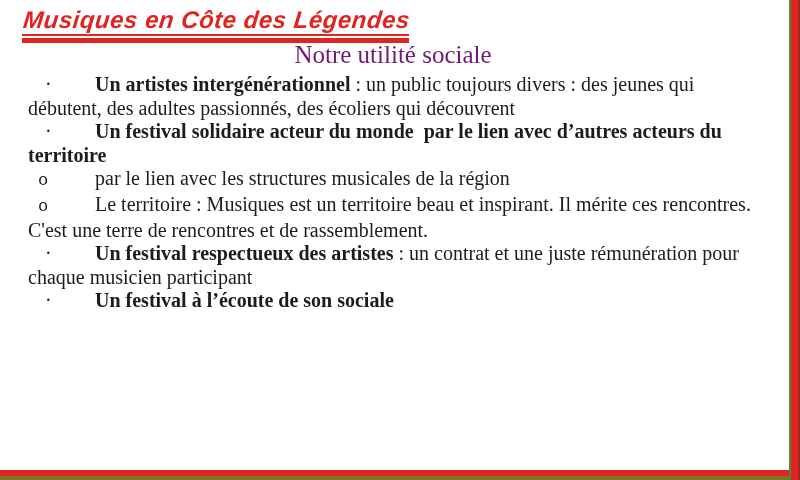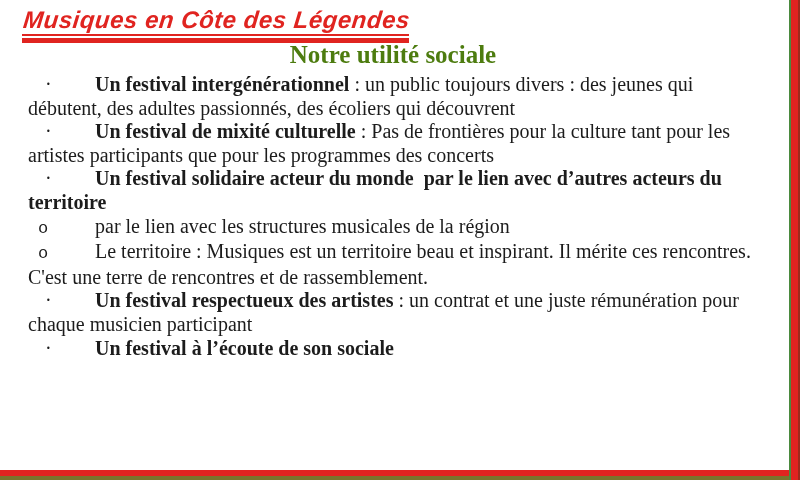--- a/index.html
+++ b/index.html
@@ -23,22 +23,22 @@
     font-weight:bold;font-style:italic;
     font-size:24px;line-height:26px;letter-spacing:0.5px;
     color:var(--accent);
     transform:skewX(-6deg);transform-origin:left bottom;display:inline-block;
   }
   .brand .rule-thin{height:2px;background:var(--accent);margin-top:1px;}
   .brand .rule-thick{height:5px;background:var(--accent);margin-top:2px;}
   
   .page-title{
     position:absolute;left:0;right:14px;top:41px;margin:0;
-    text-align:center;font-size:25px;line-height:28px;font-weight:bold;
-    color:#4d7c0f;z-index:3;font-family:"Liberation Serif", serif;
+    text-align:center;font-size:25px;line-height:28px;font-weight:normal;
+    color:#701a75;z-index:3;font-family:"Liberation Serif", serif;
   }
   
   .content{
     position:absolute;left:28px;right:32px;top:73px;
     font-size:20px;line-height:23.6px;z-index:3;
   }
   .li{white-space:pre-wrap;}
   .marker{display:inline-block;width:67px;box-sizing:border-box;padding-left:17px;white-space:pre;}
   .li.lvl2 .marker{padding-left:10px;font-family:"Liberation Mono", monospace;font-size:17px;}
   .b{font-weight:bold;}
@@ -49,22 +49,21 @@
 
 <div class="brand">
   <span class="text">Musiques en Côte des Légendes</span>
   <div class="rule-thin"></div>
   <div class="rule-thick"></div>
 </div>
 
 <h1 class="page-title">Notre utilité sociale</h1>
 
 <div class="content" id="list">
-    <div class="li"><span class="marker">·</span><span class="b">Un festival intergénérationnel</span><span> : un public toujours divers : des jeunes qui débutent, des adultes passionnés, des écoliers qui découvrent</span></div>
-    <div class="li"><span class="marker">·</span><span class="b">Un festival de mixité culturelle</span><span> : Pas de frontières pour la culture tant pour les artistes participants que pour les programmes des concerts</span></div>
+    <div class="li"><span class="marker">·</span><span class="b">Un artistes intergénérationnel</span><span> : un public toujours divers : des jeunes qui débutent, des adultes passionnés, des écoliers qui découvrent</span></div>
     <div class="li"><span class="marker">·</span><span class="b">Un festival solidaire acteur du monde  par le lien avec d’autres acteurs du territoire</span></div>
     <div class="li lvl2"><span class="marker">o</span><span>par le lien avec les structures musicales de la région</span></div>
     <div class="li lvl2"><span class="marker">o</span><span>Le territoire : Musiques est un territoire beau et inspirant. Il mérite ces rencontres. C'est une terre de rencontres et de rassemblement.</span></div>
     <div class="li"><span class="marker">·</span><span class="b">Un festival respectueux des artistes</span><span> : un contrat et une juste rémunération pour chaque musicien participant</span></div>
     <div class="li"><span class="marker">·</span><span class="b">Un festival à l’écoute de son sociale</span></div>
   </div>
 
 <div class="bottom-bar">
   <div class="red"></div>
   <div class="olive"></div>

